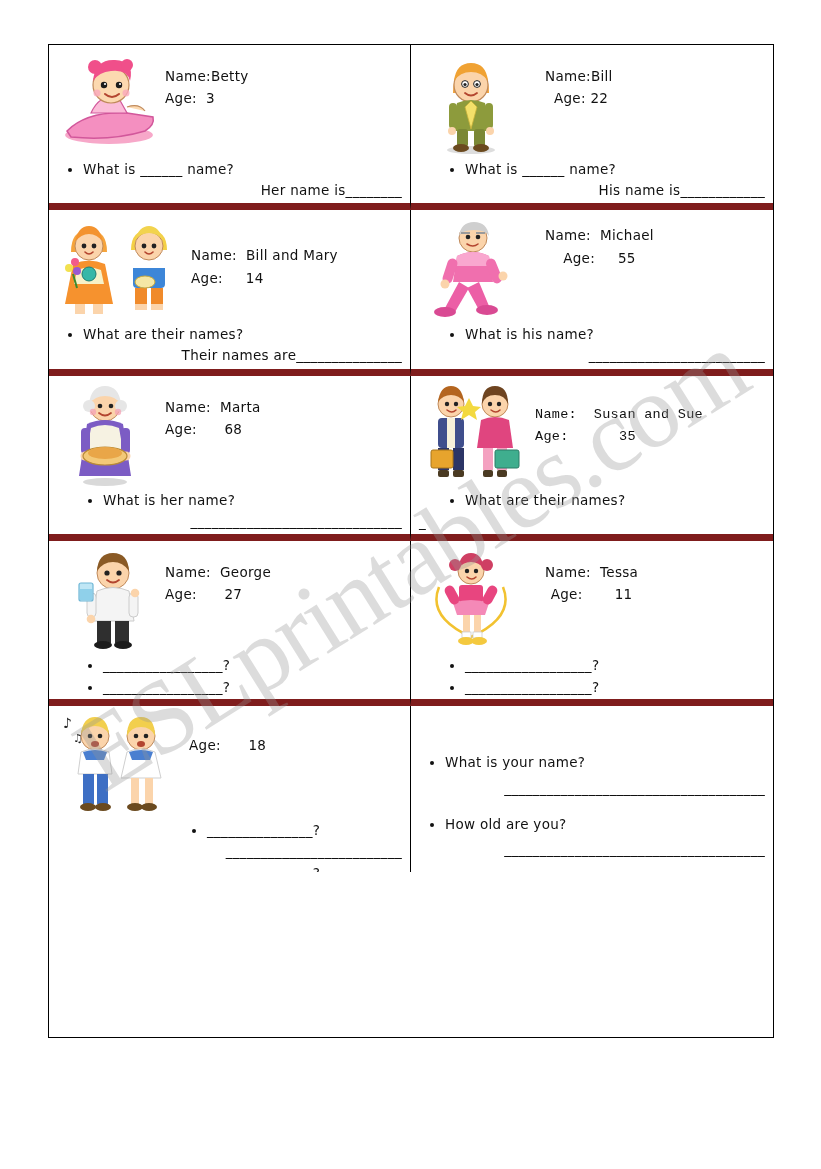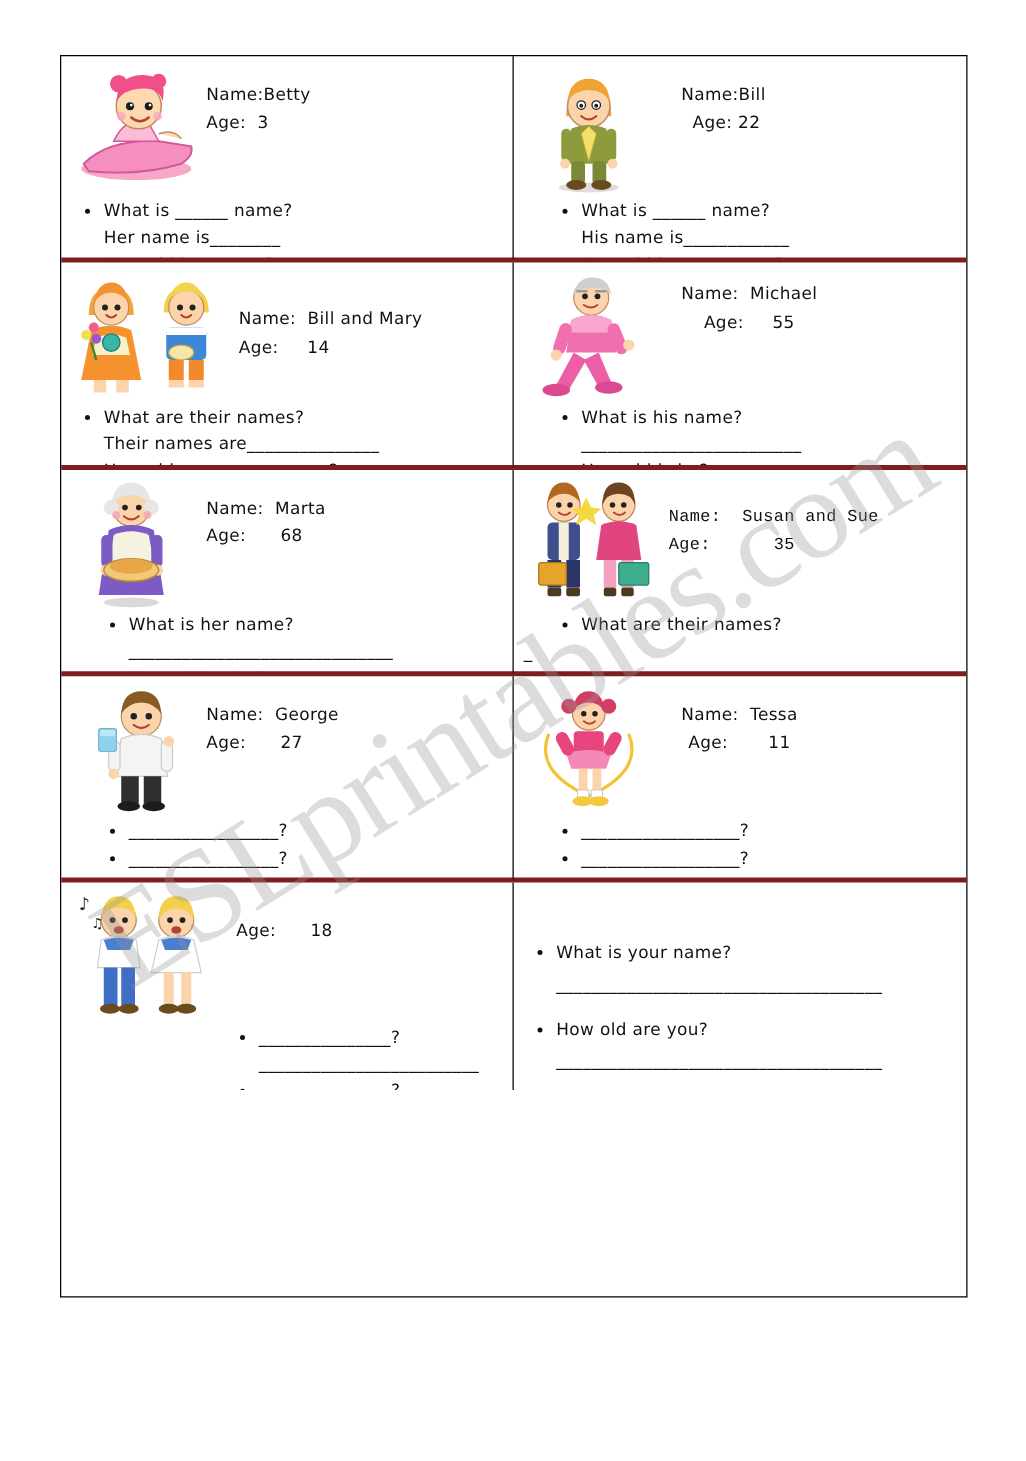--- a/index.html
+++ b/index.html
@@ -46,21 +46,21 @@
     width: 726px;
     height: 994px;
     border: 1px solid #000;
     box-sizing: border-box;
     display: grid;
     grid-template-columns: 1fr 1fr;
     grid-template-rows: repeat(6, 1fr);
   }
   .cell {
     border-right: 1px solid #000;
-    border-bottom: 4px solid #7f1d1d;
+    border-bottom: 7px solid #7f1d1d;
     box-sizing: border-box;
     position: relative;
     padding: 6px 8px 4px 8px;
     overflow: hidden;
   }
   .cell:nth-child(2n) { border-right: none; }
   .cell:nth-last-child(-n+2) { border-bottom: none; }
 
   .cell-top {
     display: flex;
@@ -87,21 +87,21 @@
   ul.qs {
     margin: 4px 0 0 0;
     padding-left: 26px;
     font-size: 13.5px;
     color: #111;
     line-height: 1.55;
     letter-spacing: 0.3px;
   }
   ul.qs.indent { padding-left: 46px; }
   ul.qs li { margin-bottom: 1px; }
-  ul.qs li .sub { display: block; }
+  ul.qs li .sub { display: block; text-align: right; }
   .bare {
     margin: 0;
     padding: 0;
     font-size: 13.5px;
     color: #111;
     letter-spacing: 0.3px;
     line-height: 1.55;
   }
   .blank-row { white-space: pre; }
   .cell-right-pad { padding-left: 18px; text-align: center; }

